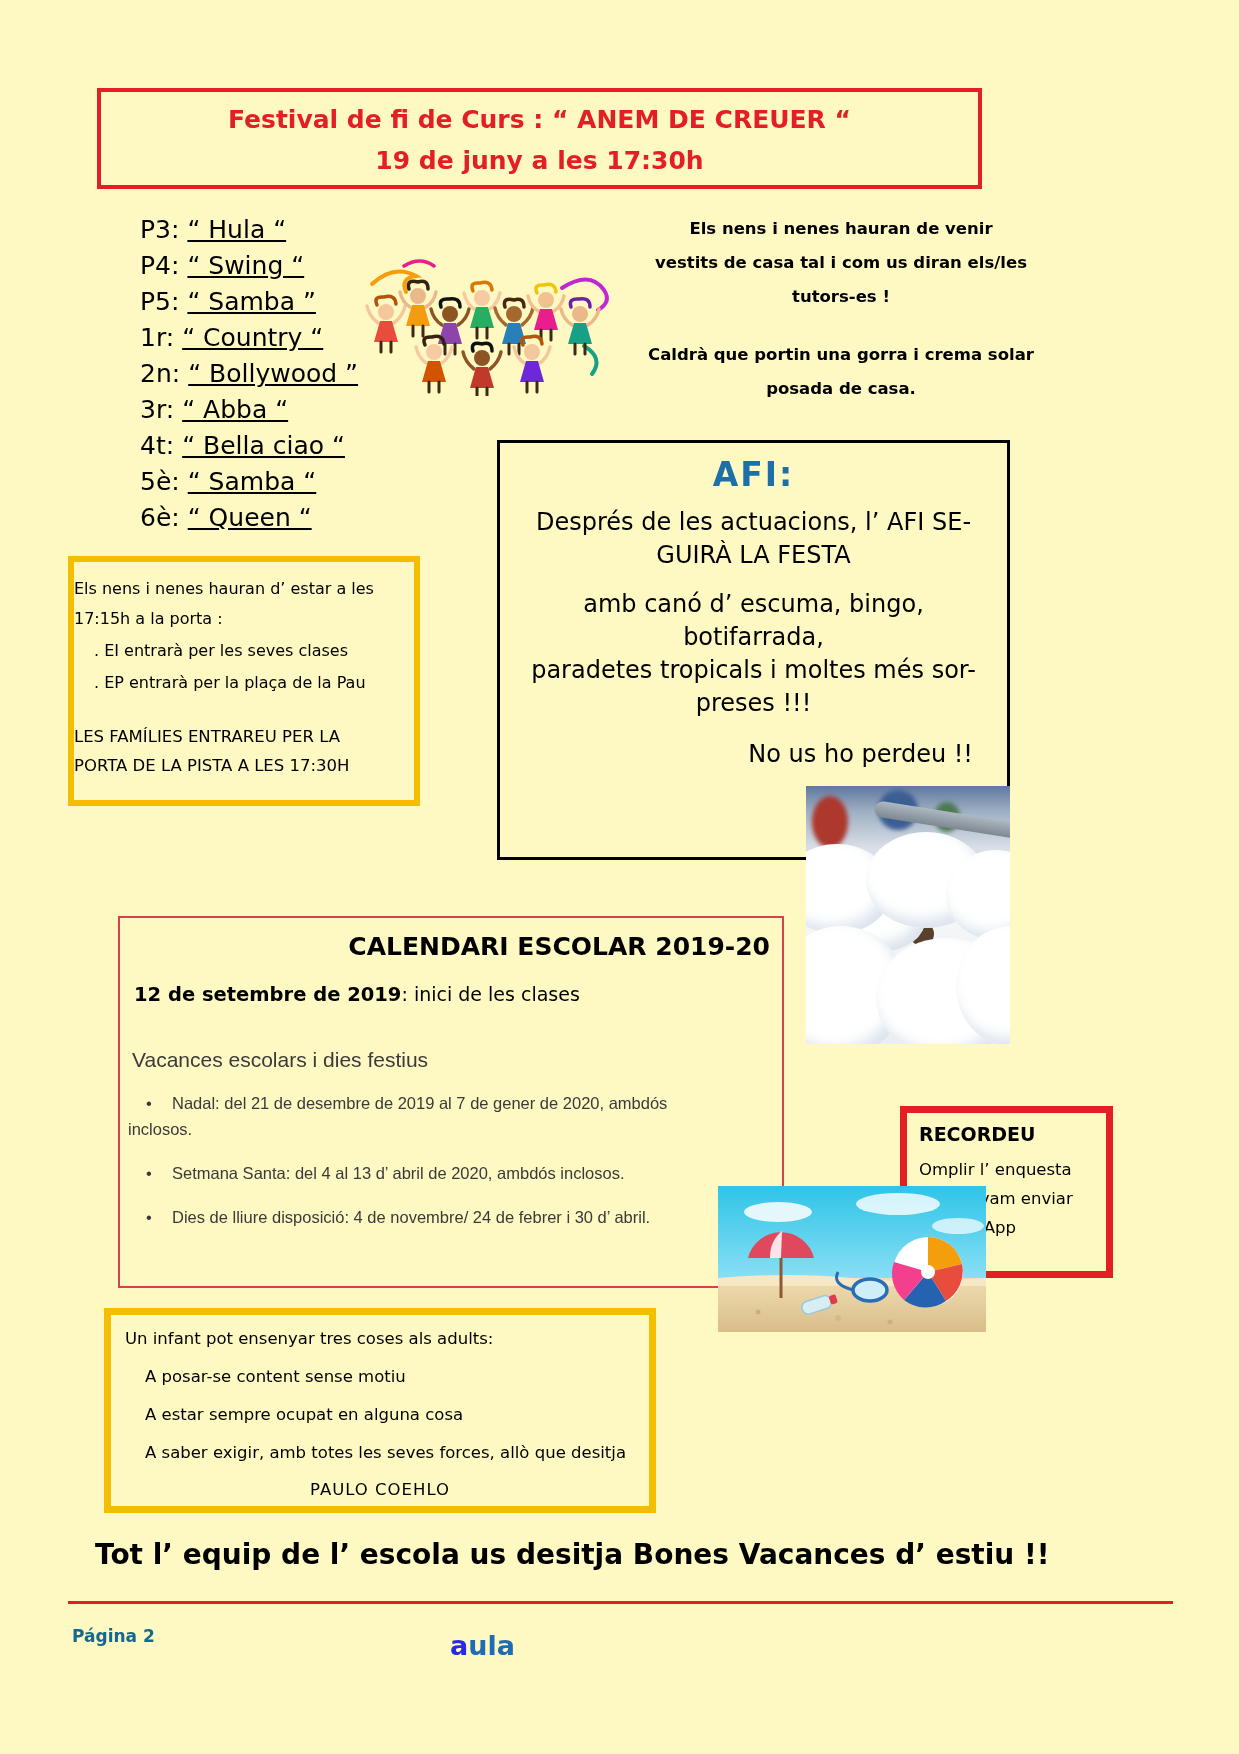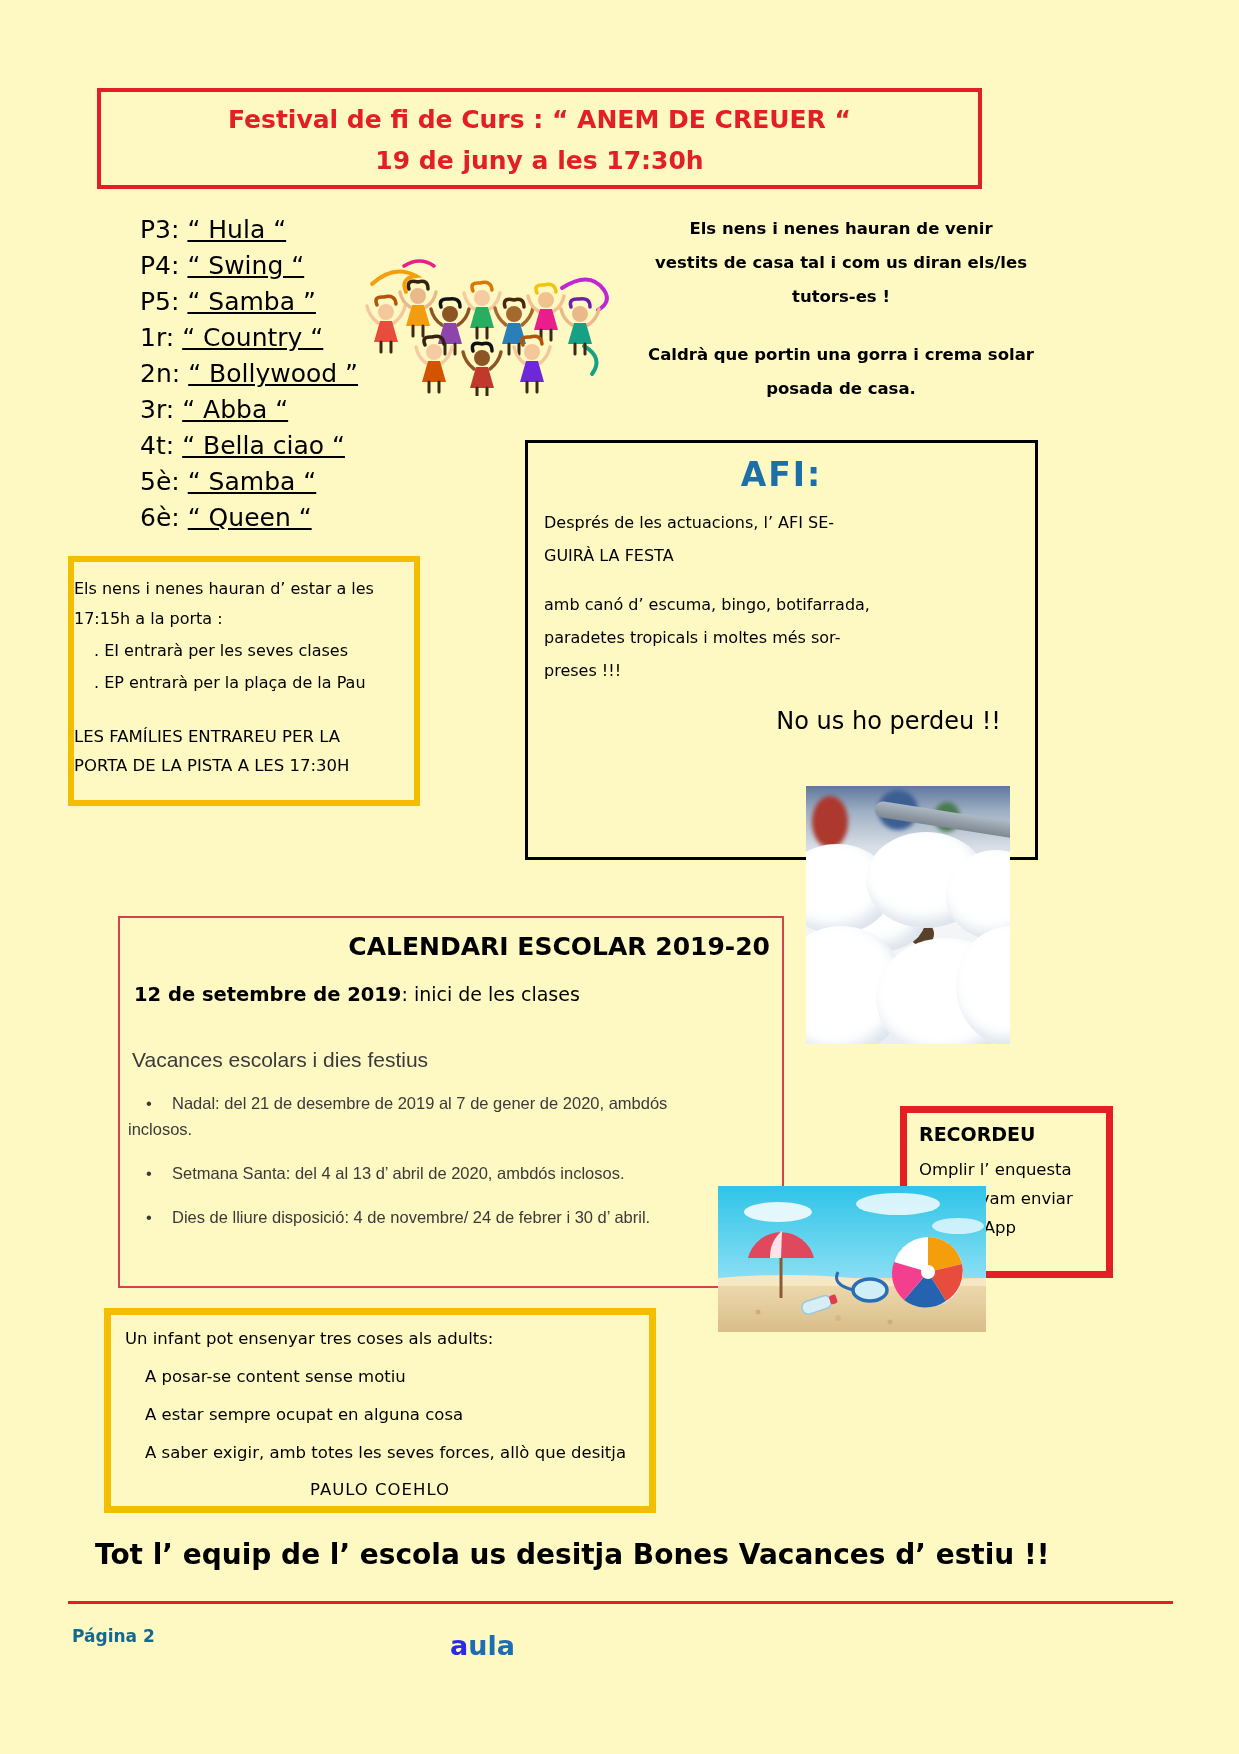--- a/index.html
+++ b/index.html
@@ -27,24 +27,24 @@
   .class-row .dance{margin-left:8px;}
 
   .kids-art{position:absolute;left:356px;top:250px;width:266px;height:146px;}
 
   .dress-info{position:absolute;left:636px;top:212px;width:410px;text-align:center;
     font-weight:bold;font-size:16.5px;line-height:34px;}
   .dress-info .p{white-space:pre-line;}
   .dress-info .p2{margin-top:24px;}
 
   .afi-box{position:absolute;left:497px;top:440px;width:513px;height:420px;
-    border:3px solid #000;padding:12px 16px;margin-left:28px;}
+    border:3px solid #000;padding:12px 16px;}
   .afi-title{color:var(--blue);font-weight:bold;font-size:33px;text-align:center;
     letter-spacing:2px;margin-bottom:12px;}
-  .afi-p{font-size:16px;line-height:33px;white-space:pre-line;}
+  .afi-p{font-size:24px;line-height:33px;white-space:pre-line;text-align:center;}
   .afi-p2{margin-top:16px;}
   .afi-closing{margin-top:20px;font-size:24px;text-align:right;padding-right:18px;}
 
   .entry-box{position:absolute;left:68px;top:556px;width:352px;height:250px;
     border:6px solid var(--yellow);padding:12px 0;}
   .entry-intro{font-size:16px;line-height:30px;white-space:pre-line;}
   .entry-item{font-size:16px;line-height:30px;padding-left:20px;margin-top:2px;}
   .entry-families{margin-top:24px;font-size:16.5px;line-height:29px;white-space:pre-line;}
 
   .foam-photo{position:absolute;left:806px;top:786px;width:204px;height:258px;overflow:hidden;

